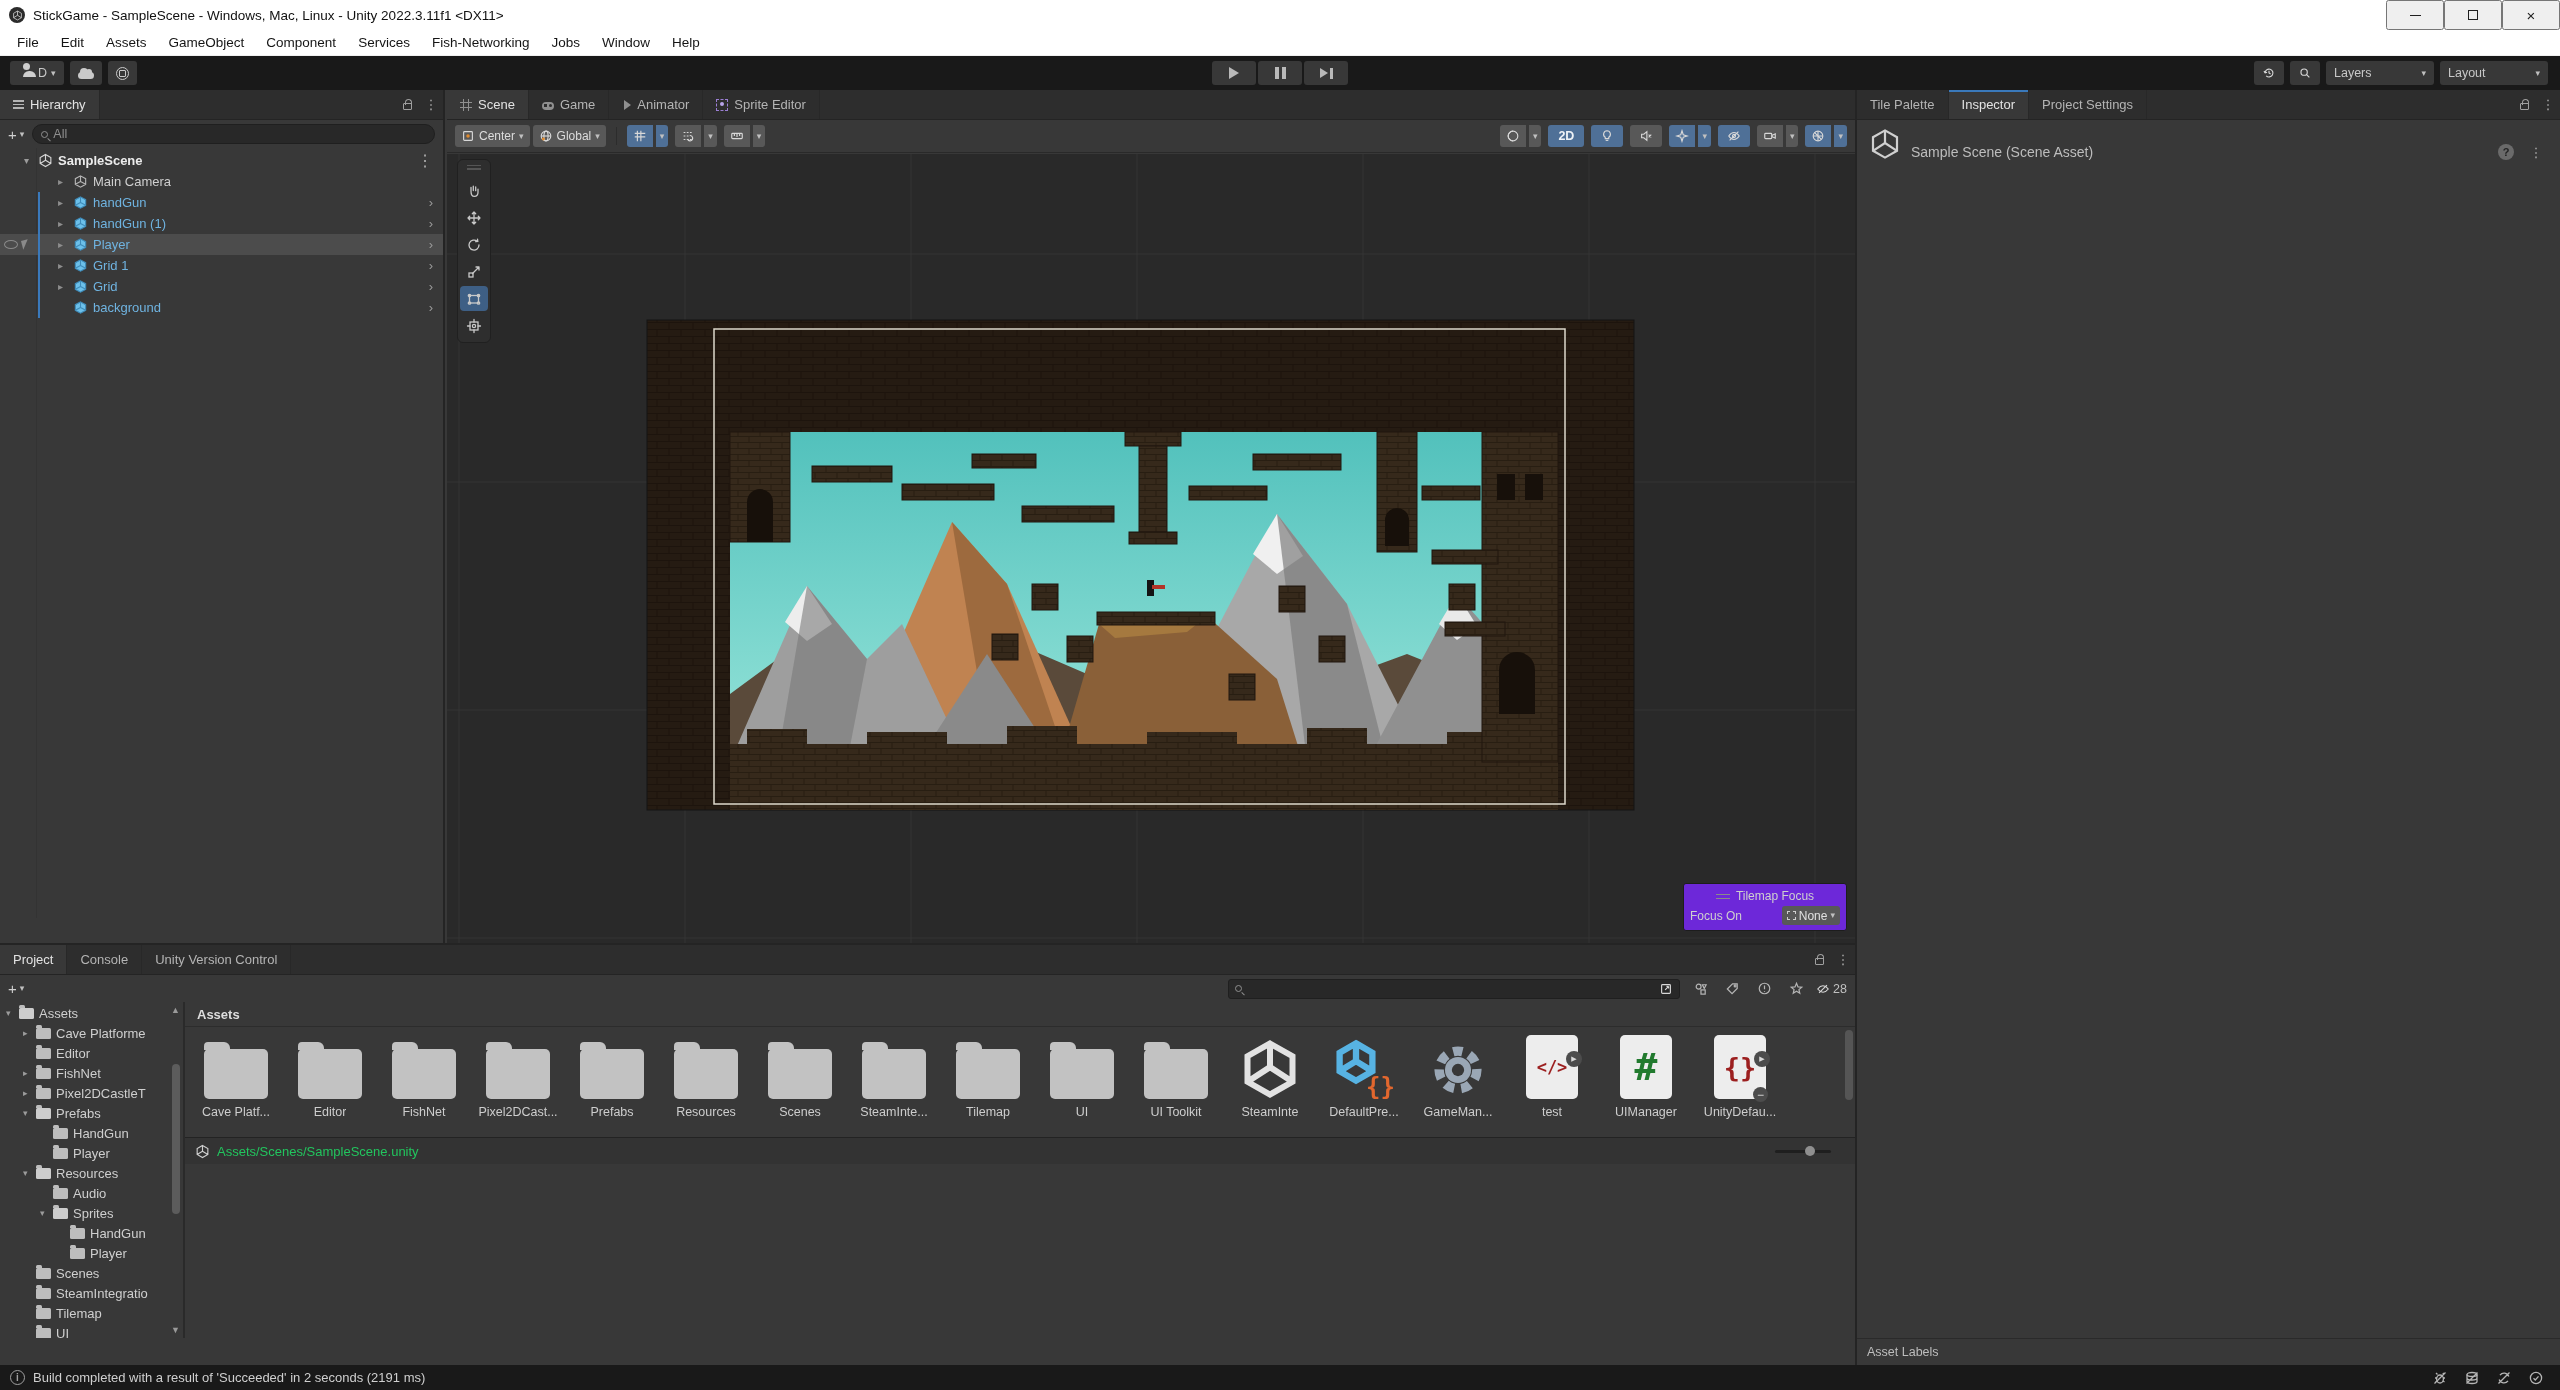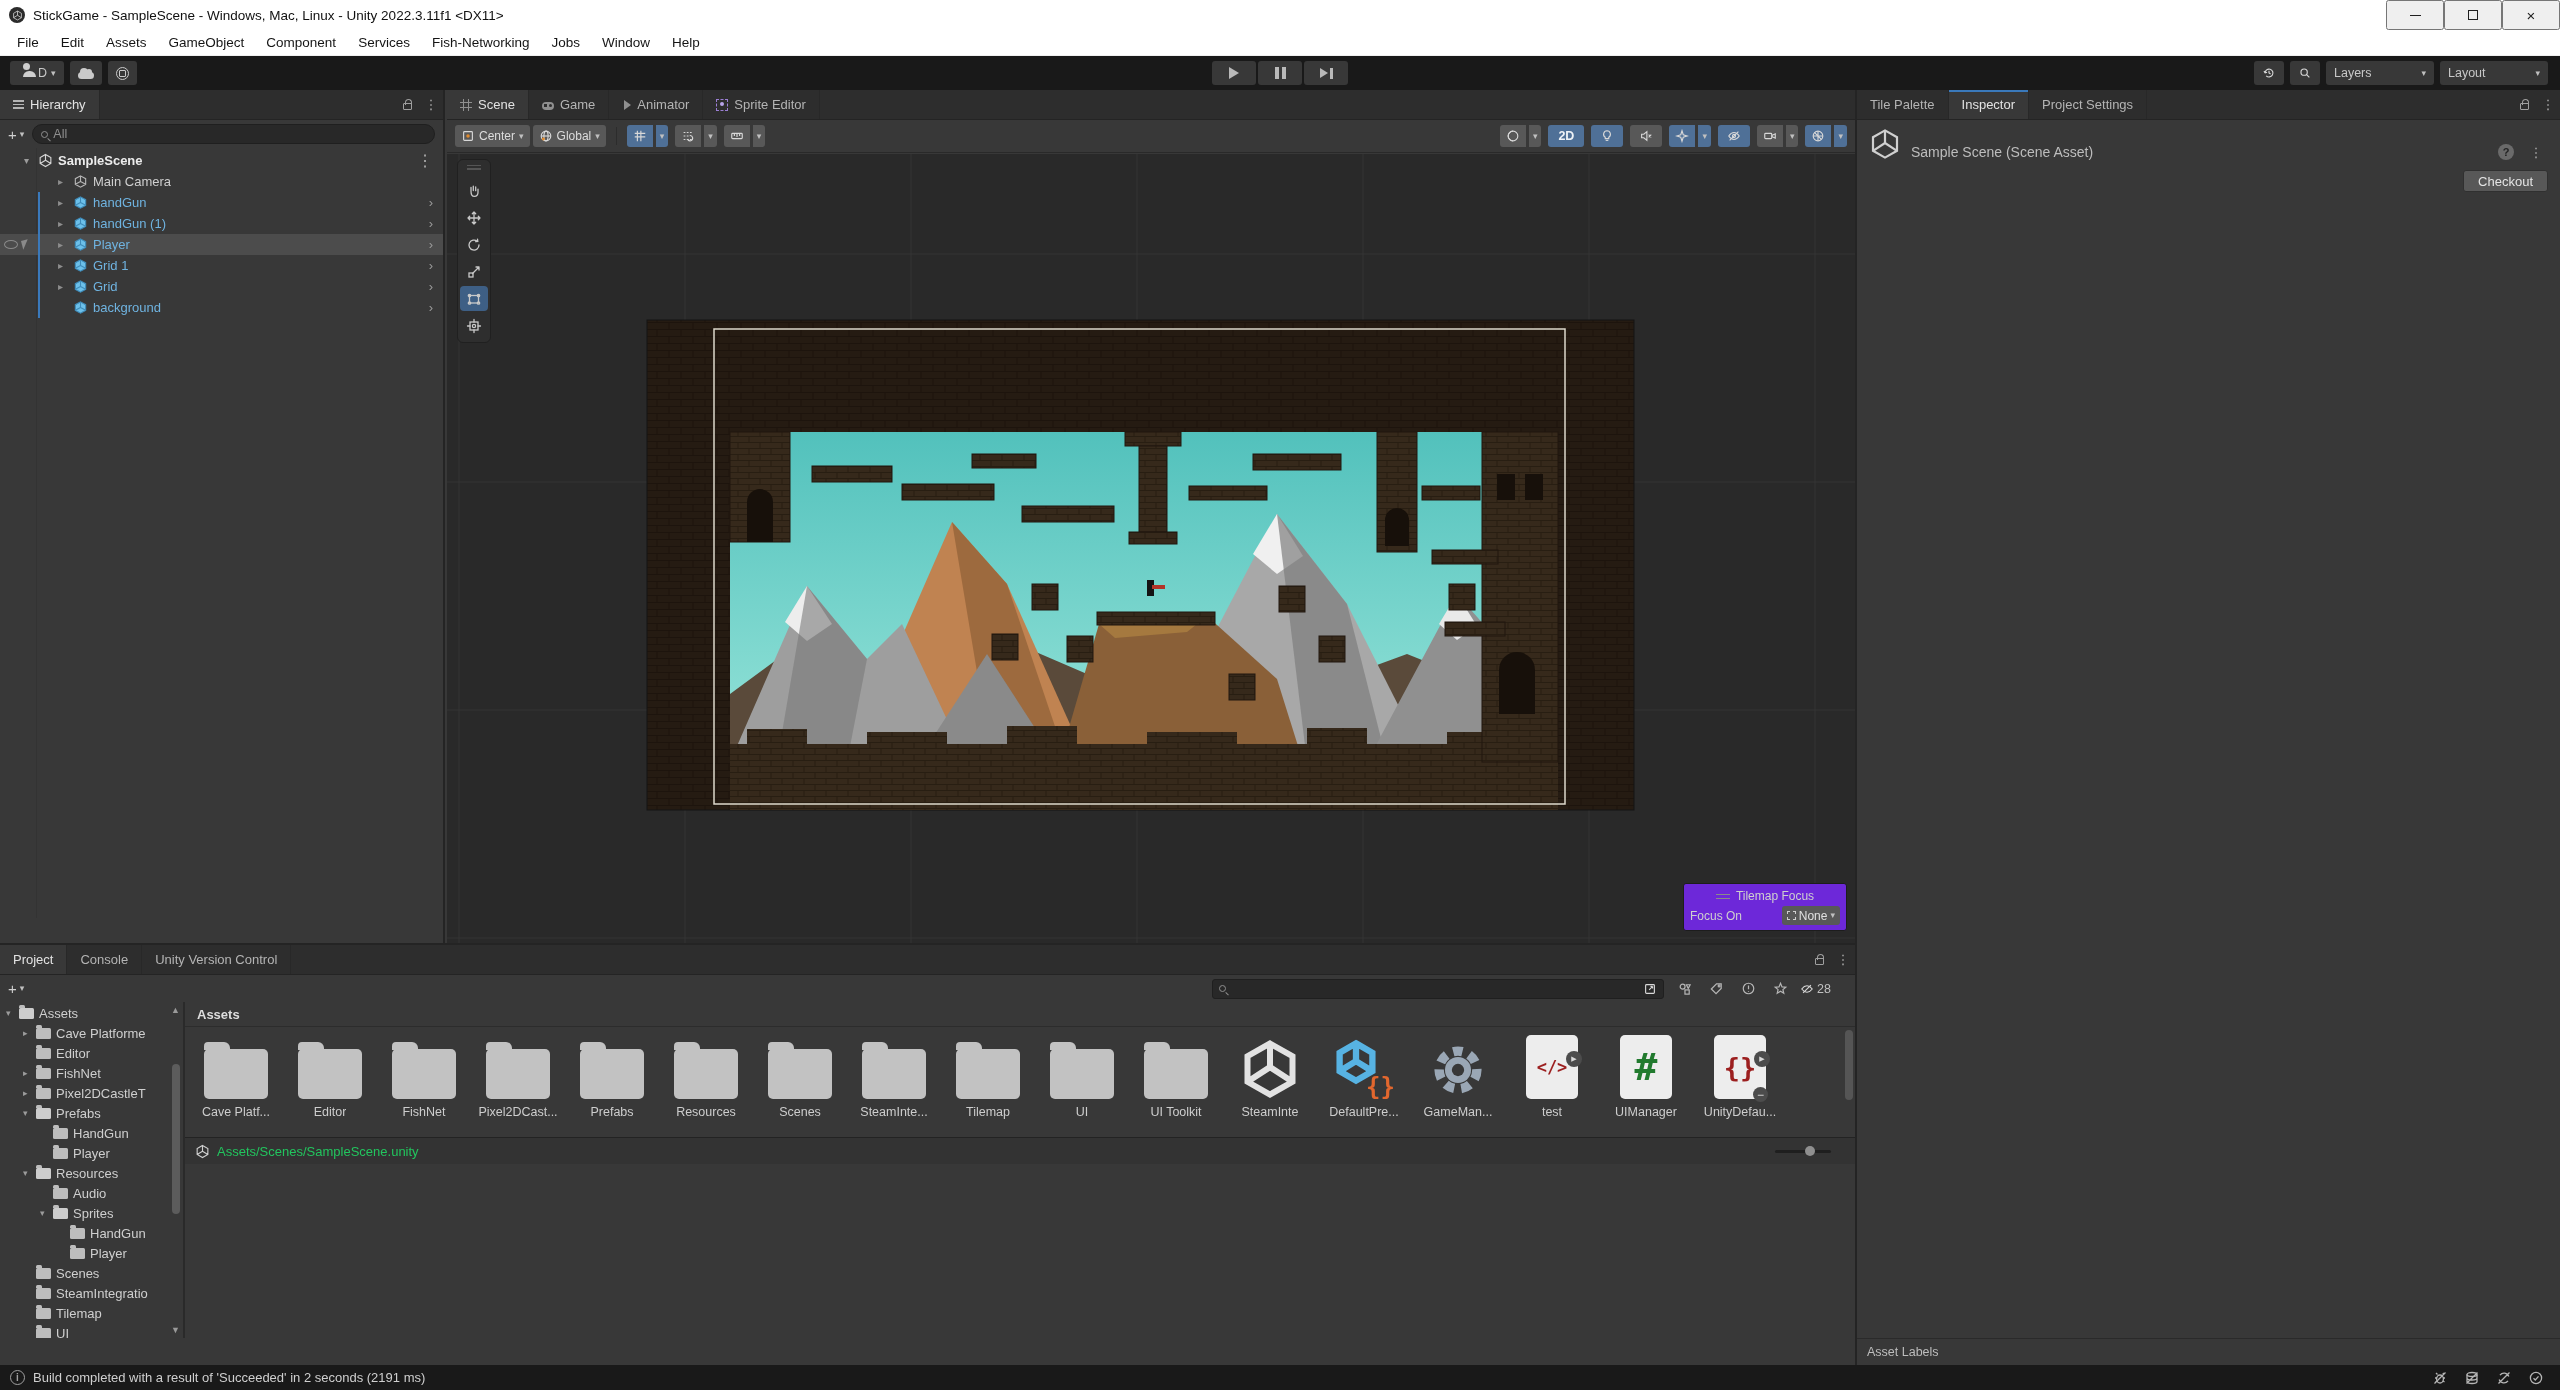--- a/index.html
+++ b/index.html
@@ -129,21 +129,21 @@
   .ibtn{height:22px;background:#585858;border:1px solid #303030;border-radius:3px;color:#e4e4e4;font-size:13px;padding:0 14px}
   .insp-empty{flex:1}
   .insp-foot{height:27px;border-top:1px solid #2a2a2a;display:flex;align-items:center;padding:0 10px;font-size:12.5px;color:#bdbdbd}
   
   .proj-toolbar{height:27px;display:flex;align-items:center;padding:0 8px;gap:8px}
   .proj-search{width:452px;margin-left:auto;height:20px;background:#282828;border:1px solid #1f1f1f;border-radius:3px;display:flex;align-items:center;padding:0 6px;gap:6px}
   .proj-search input{flex:1;background:none;border:none;outline:none;color:#c4c4c4;font-size:12.5px}
   .pticon{width:24px;height:22px;display:flex;align-items:center;justify-content:center;background:none;border:none}
   .pticon svg{width:15px;height:15px}
   .pticon svg *{stroke:#b5b5b5;fill:none;stroke-width:1.3}
-  .eyecount{display:flex;gap:3px;color:#c0c0c0;font-size:12.5px;margin-right:16px}
+  .eyecount{display:flex;gap:3px;color:#c0c0c0;font-size:12.5px;margin-right:0}
   .proj-body{flex:1;display:flex;overflow:hidden}
   .ptree{width:185px;border-right:2px solid #2a2a2a;position:relative;overflow:hidden;padding-top:1px}
   .t-row{height:20px;display:flex;align-items:center;font-size:13px;color:#cfcfcf;padding-left:calc(6px + var(--i,0)*17px);white-space:nowrap}
   .t-row .tarr{width:12px;font-size:9px;color:#9c9c9c;flex:none}
   .t-row[data-state="open"] .tarr::before{content:"▾"}
   .t-row[data-state="collapsed"] .tarr::before{content:"▸"}
   .tfold{width:15px;height:11px;background:#bdbdbd;border-radius:1.5px;position:relative;margin:0 5px 0 1px;flex:none}
   .tfold::before{content:'';position:absolute;top:-3px;left:0;width:6px;height:3px;background:#bdbdbd;border-radius:1.5px 1.5px 0 0}
   .t-row[data-state="open"] .tfold{background:#cdcdcd}
   .t-row .lbl{overflow:hidden;text-overflow:clip}
@@ -699,23 +699,20 @@
     <button class="baricon kebabch">⋮</button>
   </div>
   <div class="insp-head">
     <svg class="bigcube" viewBox="0 0 16 16">
         <path d="M8 1.2 14 4.6v6.8L8 14.8 2 11.4V4.6Z M8 1.2v6.3 M2 11.4 8 7.5 M14 11.4 8 7.5"></path>
       </svg>
     <span class="insp-title">Sample Scene (Scene Asset)</span>
     <button class="qmark">?</button>
     <button class="baricon kebabch">⋮</button>
   </div>
-  <div class="insp-btnrow" style="padding-top:8px">
-      <button class="ibtn">Checkout</button>
-    </div>
   <div class="insp-empty"></div>
   <div class="insp-foot">
       <span>Asset Labels</span>
     </div>
 </div>
 
 <div class="bottompanel">
   <div class="tabbar">
     <span style="display:flex">
       <button class="tab active">

